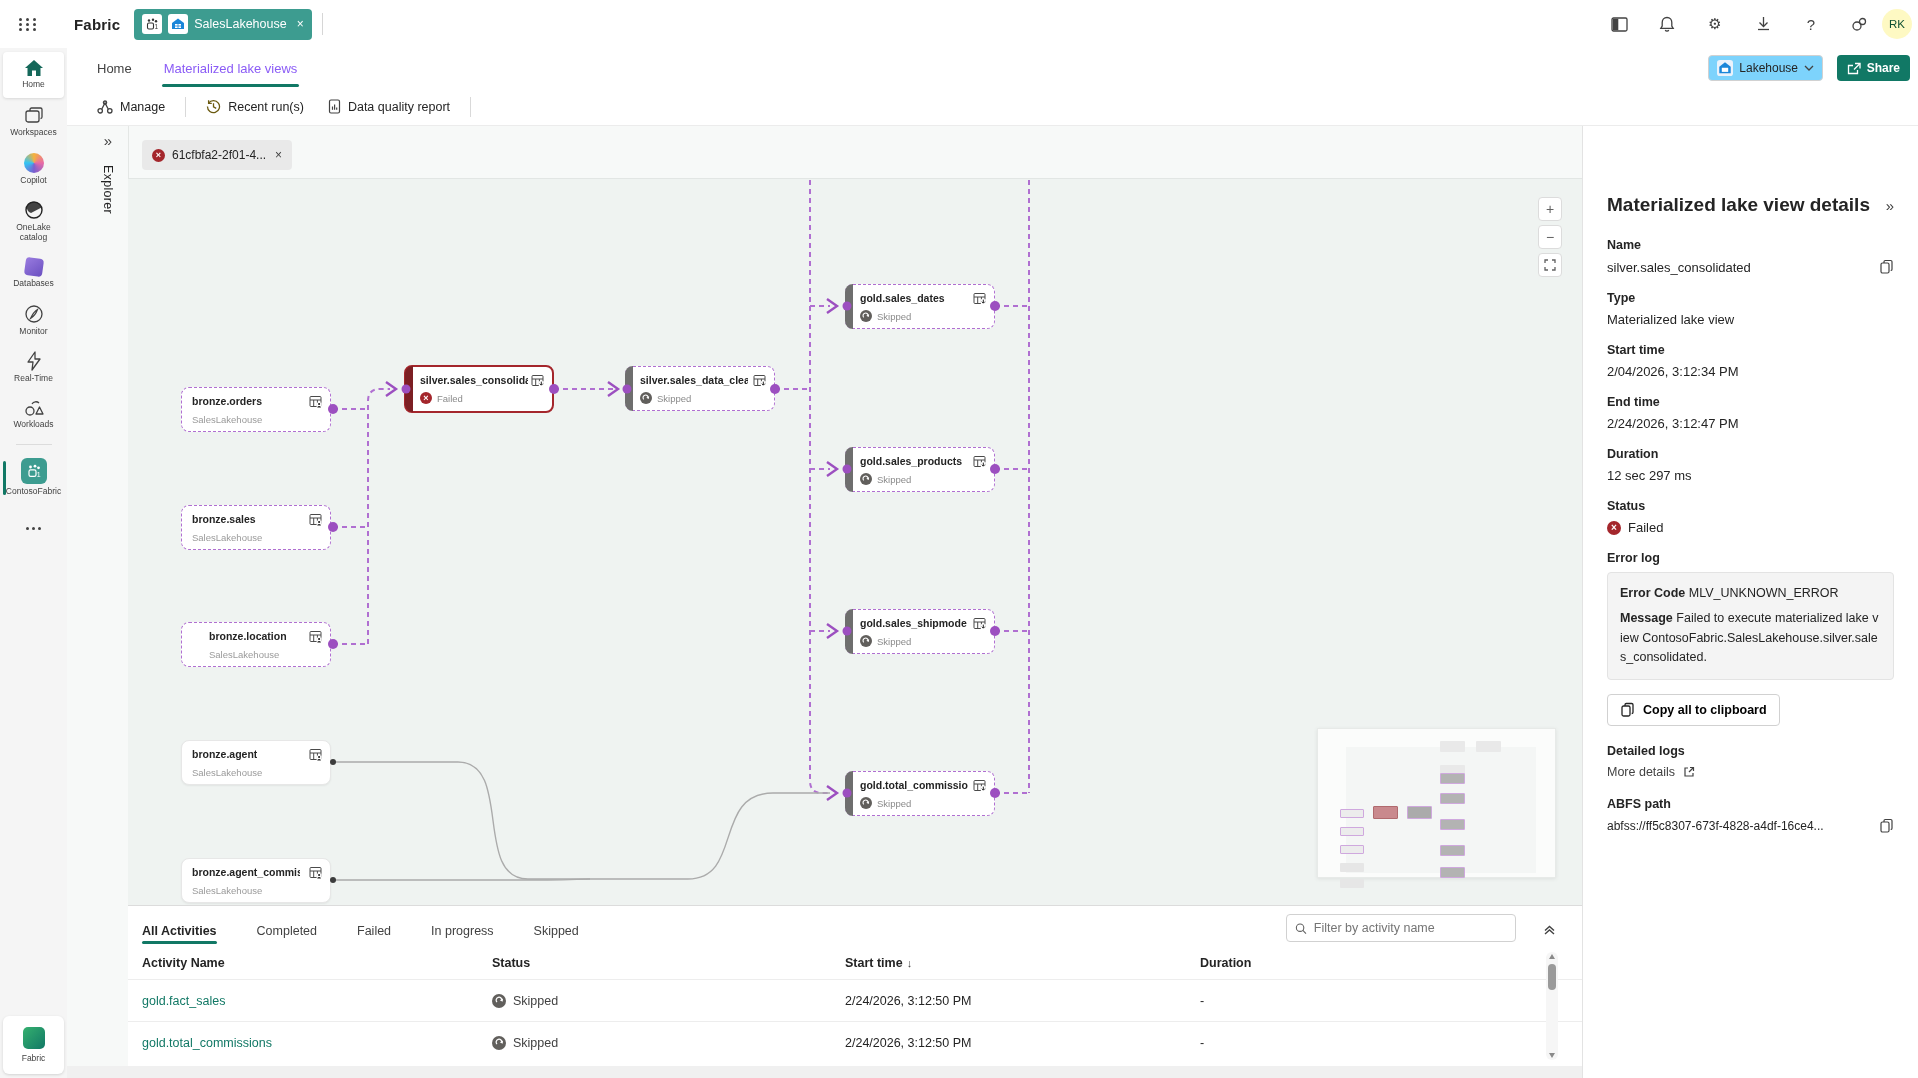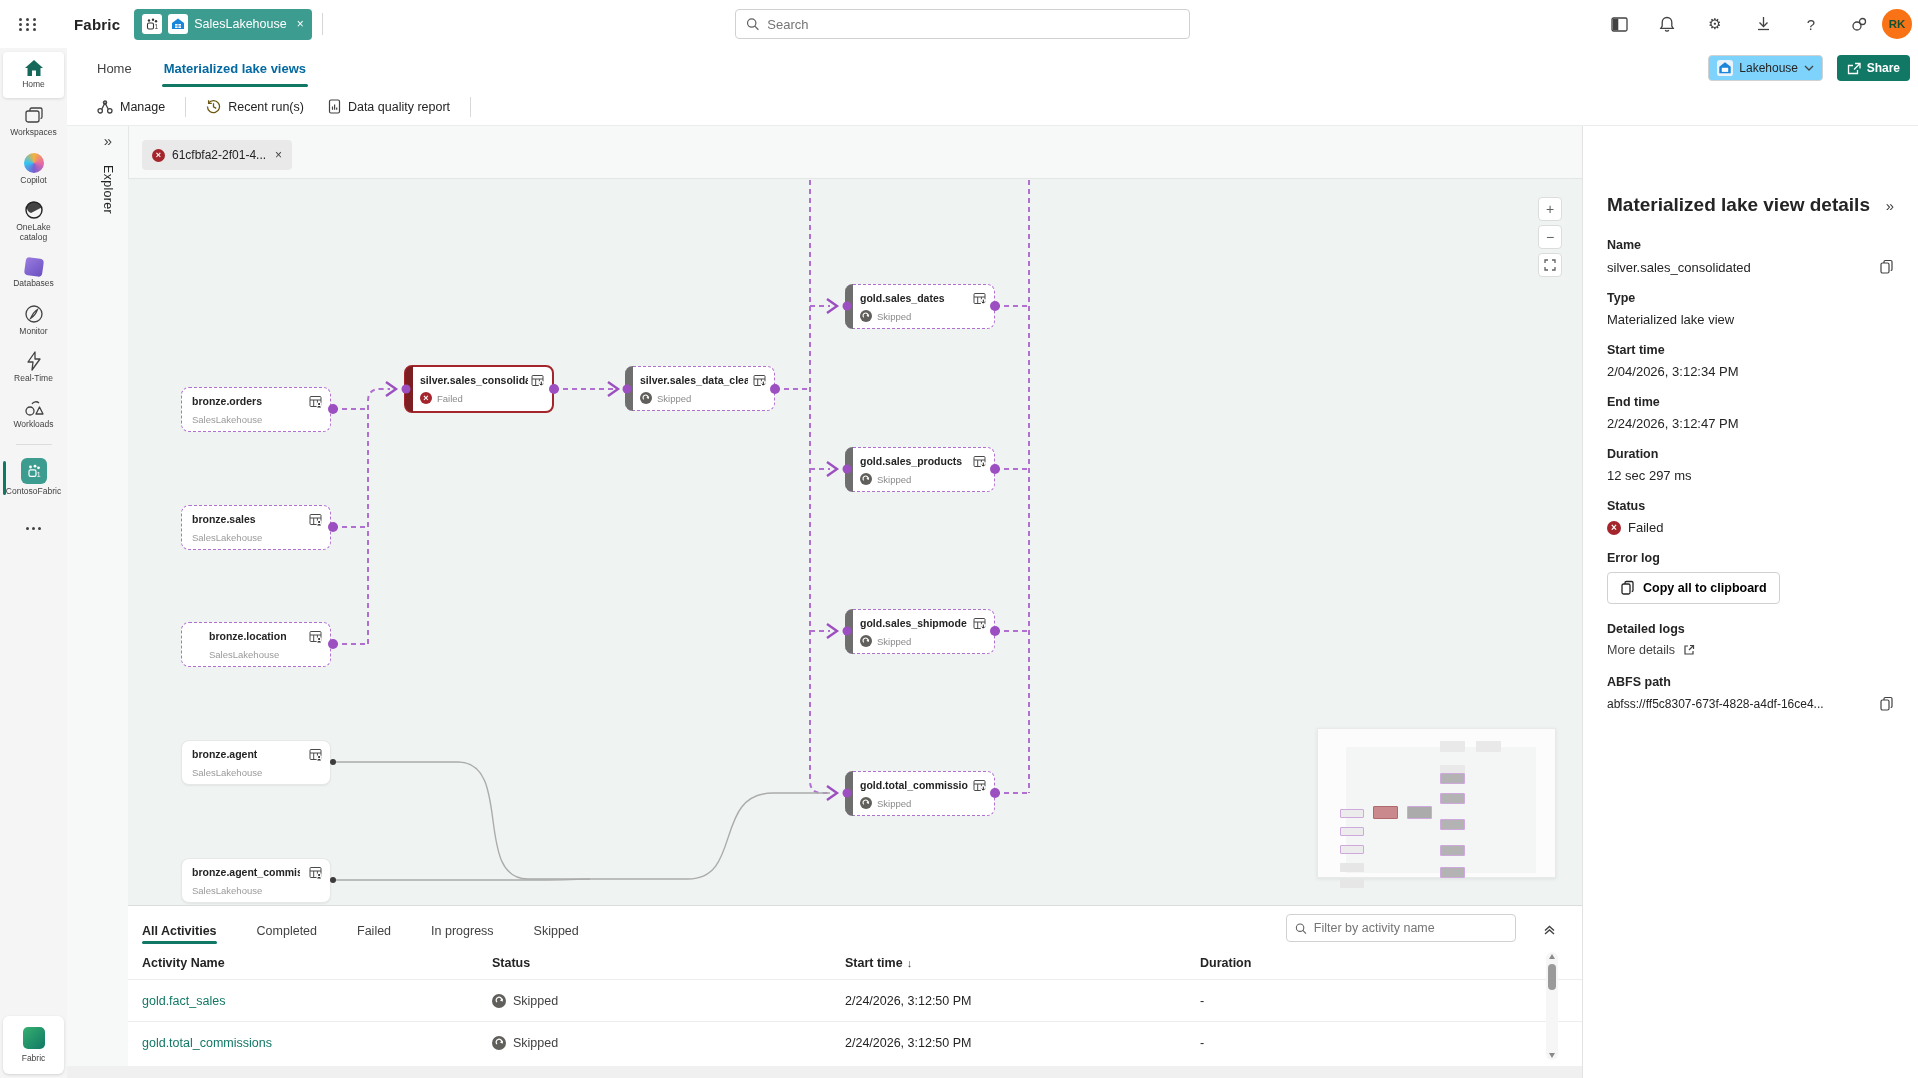--- a/index.html
+++ b/index.html
@@ -15,40 +15,40 @@
 #brand{font-size:15px;font-weight:bold;color:#242424;margin-left:26px;letter-spacing:.2px}
 #apptab{display:flex;align-items:center;gap:6px;background:#3d9c90;color:#fff;border-radius:4px;height:31px;padding:0 8px;margin-left:14px;cursor:pointer}
 .chip{width:20px;height:20px;background:#fff;border-radius:3px;display:flex;align-items:center;justify-content:center}
 #apptab .tabname{font-size:12.5px}
 #apptab .x{font-size:12px;margin-left:4px;color:#fff}
 #tabdiv{width:1px;height:22px;background:#d6d6d6;margin-left:10px}
 #searchbox{position:absolute;left:735px;top:9px;width:455px;height:30px;border:1px solid #d1d1d1;border-radius:4px;background:#fff;display:flex;align-items:center;padding:0 10px;gap:8px}
 #searchbox input{border:none;outline:none;font-size:13px;color:#242424;width:100%;background:transparent;font-family:inherit}
 .topicons{position:absolute;right:48px;top:0;height:48px;display:flex;align-items:center;gap:26px}
 .topicon{width:22px;height:22px;display:flex;align-items:center;justify-content:center;color:#424242;cursor:pointer;font-size:15px}
-#avatar{position:absolute;right:6px;top:9px;width:30px;height:30px;border-radius:50%;background:#f97316;color:#0f5132;display:flex;align-items:center;justify-content:center;font-size:11.5px;font-weight:bold;cursor:pointer}
+#avatar{position:absolute;right:6px;top:9px;width:30px;height:30px;border-radius:50%;background:#fef9c3;color:#0f5132;display:flex;align-items:center;justify-content:center;font-size:11.5px;font-weight:normal;cursor:pointer}
 
 #rail{position:absolute;left:0;top:48px;width:67px;height:1030px;background:#f5f5f5}
 .rail-item{width:67px;padding:7px 2px 8px;display:flex;flex-direction:column;align-items:center;gap:3px;cursor:pointer;position:relative}
 .rail-item .lbl{font-size:8.5px;color:#424242;text-align:center;line-height:1.15;max-width:60px}
 .rail-item.active-home{background:#fff;border-radius:4px;margin:4px 3px 2px;width:61px;box-shadow:0 1px 3px rgba(0,0,0,.12)}
 .rail-item.sel::before{content:"";position:absolute;left:3px;top:10px;bottom:10px;width:3px;border-radius:2px;background:#117865}
 .rail-sep{width:36px;height:1px;background:#dcdcdc;margin:6px auto}
 #rail-more{margin-top:14px;display:flex;justify-content:center;gap:3px;padding:8px 0;cursor:pointer}
 #rail-more i{width:3px;height:3px;border-radius:50%;background:#424242}
 #fabcard{position:absolute;left:3px;top:968px;width:61px;height:58px;background:#fff;border-radius:6px;box-shadow:0 1px 3px rgba(0,0,0,.14);display:flex;flex-direction:column;align-items:center;justify-content:center;gap:4px;cursor:pointer}
 #fabcard .lbl{font-size:8.5px;color:#424242}
 #fabicon{width:22px;height:22px;border-radius:5px;background:linear-gradient(135deg,#35b06f,#117865)}
 .copilot-ic{width:20px;height:20px;border-radius:50%;background:conic-gradient(#f6b23c,#e86aa6,#7a5fd0,#31c5f4,#f6b23c)}
 .db-ic{width:18px;height:18px;border-radius:4px;background:linear-gradient(135deg,#9a7ce0,#6a4fc0);transform:rotate(8deg)}
 .cf-ic{width:26px;height:26px;border-radius:6px;background:#3d9c90;display:flex;align-items:center;justify-content:center}
 
 #navrow{position:absolute;left:67px;top:48px;width:1851px;height:40px;background:#fff;display:flex;align-items:center}
 .navtab{font-size:13px;color:#424242;margin-left:28px;padding:4px 2px;cursor:pointer;position:relative}
-.navtab.active{font-weight:bold;color:#0369a1}
+.navtab.active{font-weight:normal;color:#8b5cf6}
 .navtab.active::after{content:"";position:absolute;left:0;right:0;bottom:-7px;height:3px;border-radius:2px;background:#117865}
 #typebtn{position:absolute;right:95px;top:7px;height:26px;border:1px solid #d1d1d1;border-radius:4px;background:#7dd3fc;display:flex;align-items:center;gap:6px;padding:0 8px;cursor:pointer}
 #typebtn .t{font-size:12px;color:#242424}
 #sharebtn{position:absolute;right:8px;top:7px;height:26px;border-radius:4px;background:#117865;color:#fff;display:flex;align-items:center;gap:6px;padding:0 10px;cursor:pointer}
 #sharebtn .t{font-size:12px;font-weight:bold}
 
 #toolbar{position:absolute;left:67px;top:88px;width:1851px;height:38px;background:#fff;border-bottom:1px solid #ececec;border-top-left-radius:8px;display:flex;align-items:center;padding-left:22px;gap:8px}
 .tbtn{display:flex;align-items:center;gap:7px;font-size:12.5px;color:#242424;padding:6px 8px;border-radius:4px;cursor:pointer}
 .tdiv{width:1px;height:20px;background:#d9d9d9;margin:0 4px}
 
@@ -167,27 +167,20 @@
             <path d="M7 1.5 L13 6 L13 12 L1 12 L1 6 Z" fill="#1a86d9"></path>
             <rect x="4" y="7" width="6" height="4" fill="#fff"></rect>
             <line x1="7" y1="7" x2="7" y2="11" stroke="#1a86d9" stroke-width=".8"></line>
             <line x1="4" y1="9" x2="10" y2="9" stroke="#1a86d9" stroke-width=".8"></line>
           </svg>
       </span>
       <span class="tabname">SalesLakehouse</span>
       <span class="x">×</span>
     </div>
     <div id="tabdiv"></div>
-    <div id="searchbox">
-      <svg width="14" height="14" viewBox="0 0 14 14">
-          <circle cx="6" cy="6" r="4.4" fill="none" stroke="#616161" stroke-width="1.3"></circle>
-          <line x1="9.3" y1="9.3" x2="13" y2="13" stroke="#616161" stroke-width="1.3"></line>
-        </svg>
-      <input placeholder="Search" style="">
-    </div>
     <div class="topicons">
       <span class="topicon">
         <svg width="17" height="15" viewBox="0 0 17 15">
             <rect x="1" y="1" width="15" height="13" rx="1.5" fill="none" stroke="#424242" stroke-width="1.3"></rect>
             <rect x="1.8" y="1.8" width="5.5" height="11.4" fill="#424242"></rect>
           </svg>
       </span>
       <span class="topicon">
         <svg width="16" height="17" viewBox="0 0 16 17">
             <path d="M8 1.5 C5 1.5 3.2 3.8 3.2 6.5 L3.2 10 L1.8 12.4 L14.2 12.4 L12.8 10 L12.8 6.5 C12.8 3.8 11 1.5 8 1.5 Z" fill="none" stroke="#424242" stroke-width="1.3"></path>
@@ -712,20 +705,24 @@
     <div class="rp-label">End time</div>
     <div class="rp-val">2/24/2026, 3:12:47 PM</div>
     <div class="rp-label">Duration</div>
     <div class="rp-val">12 sec 297 ms</div>
     <div class="rp-label">Status</div>
     <div class="status-row">
       <span class="badge failed lg2">×</span>
       <span style="font-size:13px">Failed</span>
     </div>
     <div class="rp-label">Error log</div>
+    <div id="errorbox">
+      <div><b>Error Code</b> <span>MLV_UNKNOWN_ERROR</span></div>
+      <div class="msg"><b>Message</b> <span>Failed to execute materialized lake view ContosoFabric.SalesLakehouse.silver.sales_consolidated.</span></div>
+    </div>
     <button id="copyallbtn">
       <svg width="15" height="16" viewBox="0 0 15 16">
           <rect x="2" y="4" width="8" height="10" rx="1.5" fill="none" stroke="#242424" stroke-width="1.3"></rect>
           <path d="M5 4 L5 2.8 A1.3 1.3 0 0 1 6.3 1.5 L11.7 1.5 A1.3 1.3 0 0 1 13 2.8 L13 10.2 A1.3 1.3 0 0 1 11.7 11.5" fill="none" stroke="#242424" stroke-width="1.3"></path>
         </svg>
       <span>Copy all to clipboard</span>
     </button>
     <div class="rp-label">Detailed logs</div>
     <div id="moredetails">
       <span>More details</span>

